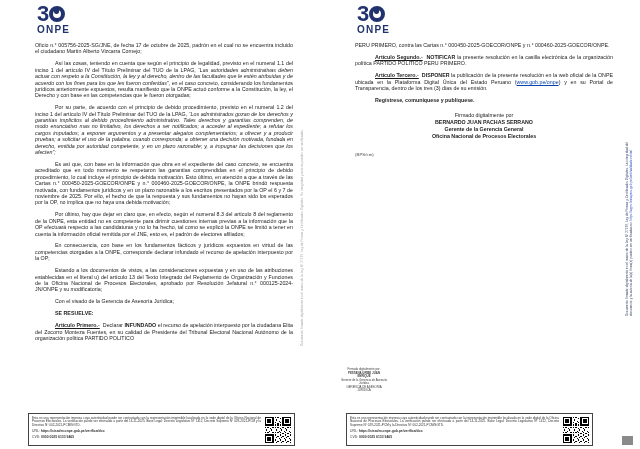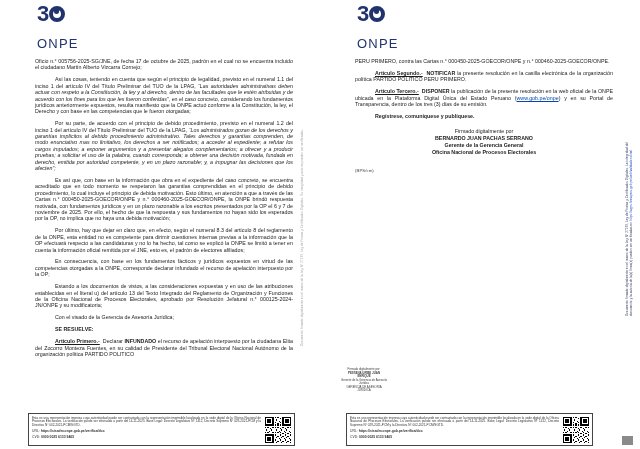--- a/index.html
+++ b/index.html
@@ -15,21 +15,21 @@
   #page1{left:0}
   #page2{left:320px}
   .content{position:absolute;left:35px;right:27px;top:5px}
 
   
   .logo{margin:0 0 7px 2px}
   .logo-row{display:flex;align-items:center;height:17px}
   .n3{font-size:22px;font-weight:bold;color:var(--navy);line-height:16px;letter-spacing:-1.5px}
   .zero{width:16px;height:16px;border:4px solid var(--navy);border-radius:50%;display:inline-block;position:relative;margin-left:1px}
   .crest{position:absolute;left:1.5px;top:-1px;width:5px;height:5px;background:var(--navy);border-radius:0 0 50% 50%}
-  .logo-onpe{font-size:13px;font-weight:normal;color:var(--navy);letter-spacing:1.2px;margin-top:14px}
+  .logo-onpe{font-size:10px;font-weight:bold;color:var(--navy);letter-spacing:1.2px;margin-top:2px}
 
   
   p{font-size:5.3px;line-height:6.4px;margin-bottom:5.5px;text-align:justify;color:var(--ink)}
   .ind{text-indent:20px}
   .noj{text-align:left}
   .it{font-style:italic}
   .b{font-weight:bold}
   .bu{font-weight:bold;text-decoration:underline}
   .link{color:var(--linkblue);text-decoration:underline}
 

